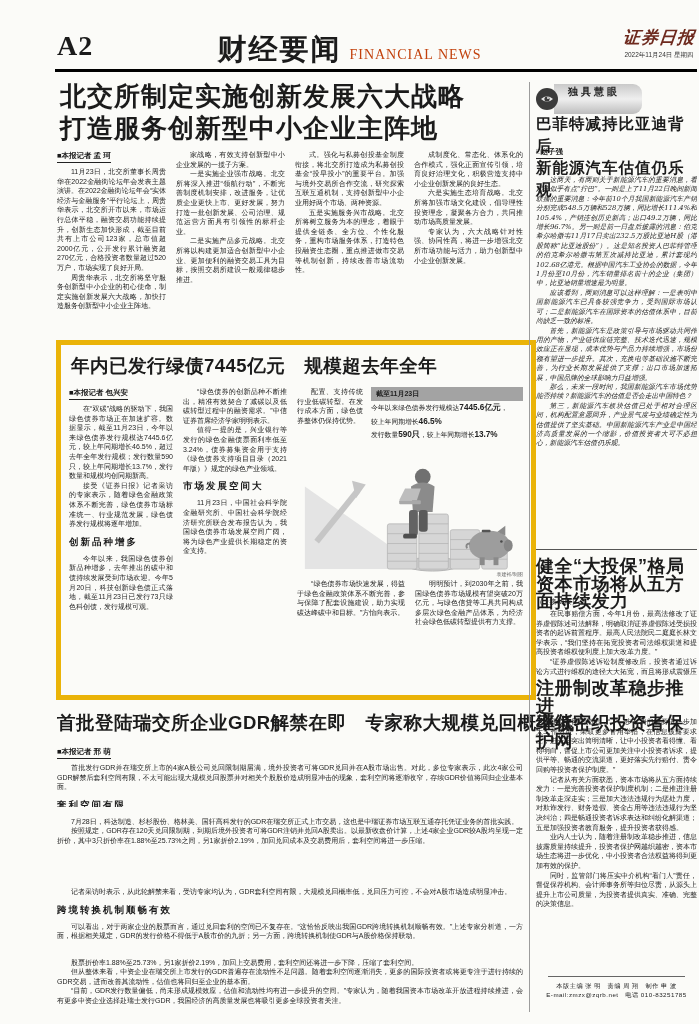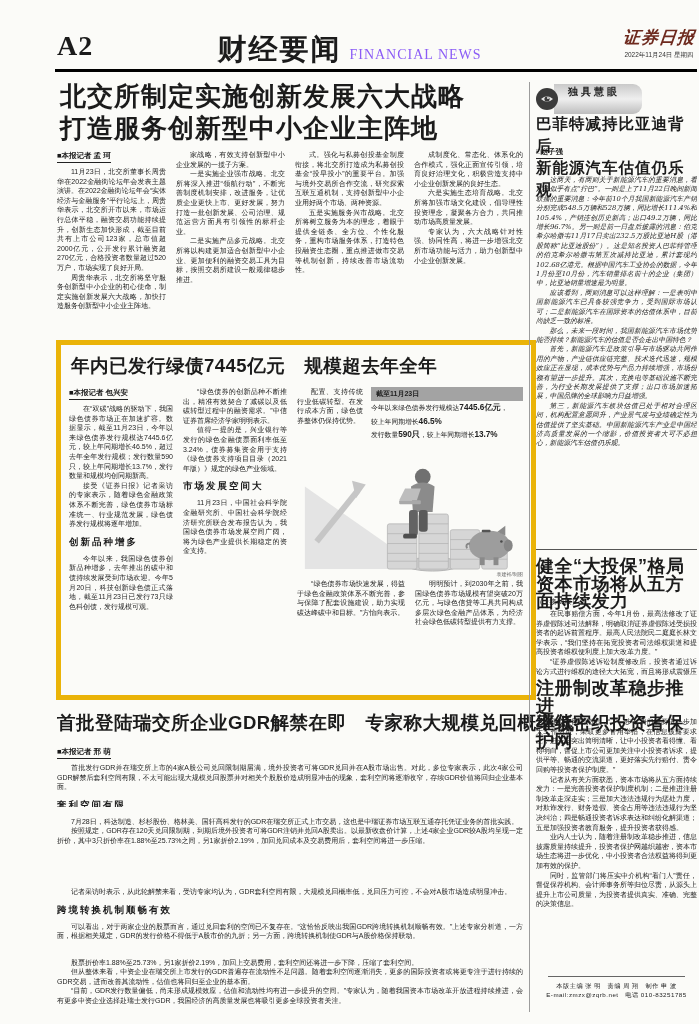--- a/index.html
+++ b/index.html
@@ -3,21 +3,21 @@
 <meta charset="utf-8">
 <style>
   html,body{margin:0;padding:0;background:#888;}
   .page{position:relative;width:699px;height:1024px;background:#fbfbf8;overflow:hidden;
         font-family:"Liberation Sans",sans-serif;color:#1b1b1b;margin:0 auto;}
   
   .edition{position:absolute;left:57px;top:30px;font-family:"Liberation Serif",serif;
            font-weight:bold;font-size:28px;letter-spacing:1px;}
   .section-wrap{position:absolute;left:0;right:0;top:30px;text-align:center;white-space:nowrap;}
   .section-cn{font-size:29px;font-weight:900;letter-spacing:2px;}
-  .section-en{font-family:"Liberation Serif",serif;font-size:14px;color:#8b5cf6;margin-left:8px;letter-spacing:1px;}
+  .section-en{font-family:"Liberation Serif",serif;font-size:14px;color:#c2410c;margin-left:8px;letter-spacing:1px;}
   .logo-wrap{position:absolute;right:4px;top:26px;text-align:center;}
   .masthead{font-family:"DejaVu Serif",serif;font-style:italic;font-weight:bold;font-size:17px;
             color:#6e2a1e;letter-spacing:1px;transform:skewX(-6deg);}
   .pub-date{font-size:6.5px;color:#333;margin-top:2px;}
   .header-rule{position:absolute;left:55px;width:642px;top:69px;height:3px;background:#000;}
   
   .cols{display:flex;gap:10px;overflow:hidden;}
   .col{flex:1;overflow:hidden;}
   .body-p{font-size:7px;line-height:9.6px;margin:0;text-indent:2em;text-align:justify;color:#1c1c1c;}
   .byline{font-size:7.5px;font-weight:bold;margin:1px 0 6px;}
@@ -243,22 +243,22 @@
   </div>
 
   <div class="op-headline">
     <div>巴菲特减持比亚迪背后</div>
     <div>新能源汽车估值仍乐观</div>
   </div>
   <div class="op-byline"><span>□赵子强</span></div>
   <div class="op-body">
       <p class="body-p">这两天，有两则关于新能源汽车的重要消息，看起来似乎有点“拧巴”。一则是上了11月22日晚间新闻联播的重要消息：今年前10个月我国新能源汽车产销分别完成548.5万辆和528万辆，同比增长111.4%和105.4%，产销连创历史新高；出口49.2万辆，同比增长96.7%。另一则是前一日盘后披露的消息：伯克希尔哈撒韦11月17日卖出232.5万股比亚迪H股（港股简称“比亚迪股份”）。这是知名投资人巴菲特管理的伯克希尔哈撒韦第五次减持比亚迪，累计套现约102.68亿港元。根据中国汽车工业协会的数据，今年1月份至10月份，汽车销量排名前十的企业（集团）中，比亚迪销量增速最为明显。</p>
       <p class="body-p">应该看到，两则消息可以这样理解：一是表明中国新能源汽车已具备较强竞争力，受到国际市场认可；二是新能源汽车在国际资本的估值体系中，目前尚缺乏一致的标准。</p>
+      <p class="body-p">首先，新能源汽车是政策引导与市场驱动共同作用的产物，产业链供应链完整、技术迭代迅速，规模效应正在显现，成本优势与产品力持续增强，市场份额有望进一步提升。其次，充换电等基础设施不断完善，为行业长期发展提供了支撑；出口市场加速拓展，中国品牌的全球影响力日益增强。</p>
       <p class="body-p">那么，未来一段时间，我国新能源汽车市场优势能否持续？新能源汽车的估值是否会走出中国特色？</p>
-      <p class="body-p">首先，新能源汽车是政策引导与市场驱动共同作用的产物，产业链供应链完整、技术迭代迅速，规模效应正在显现，成本优势与产品力持续增强，市场份额有望进一步提升。其次，充换电等基础设施不断完善，为行业长期发展提供了支撑；出口市场加速拓展，中国品牌的全球影响力日益增强。</p>
       <p class="body-p">第三，新能源汽车板块估值已处于相对合理区间，机构配置意愿回升，产业景气度与业绩确定性为估值提供了坚实基础。中国新能源汽车产业是中国经济高质量发展的一个缩影，价值投资者大可不必担心，新能源汽车估值仍乐观。</p>
     </div>
 
   <div class="rc-divider"></div>
 
   <div class="rc-headline inv-headline">
     <div>健全“大投保”格局</div>
     <div>资本市场将从五方面持续发力</div>
   </div>
   <div class="inv-body">

